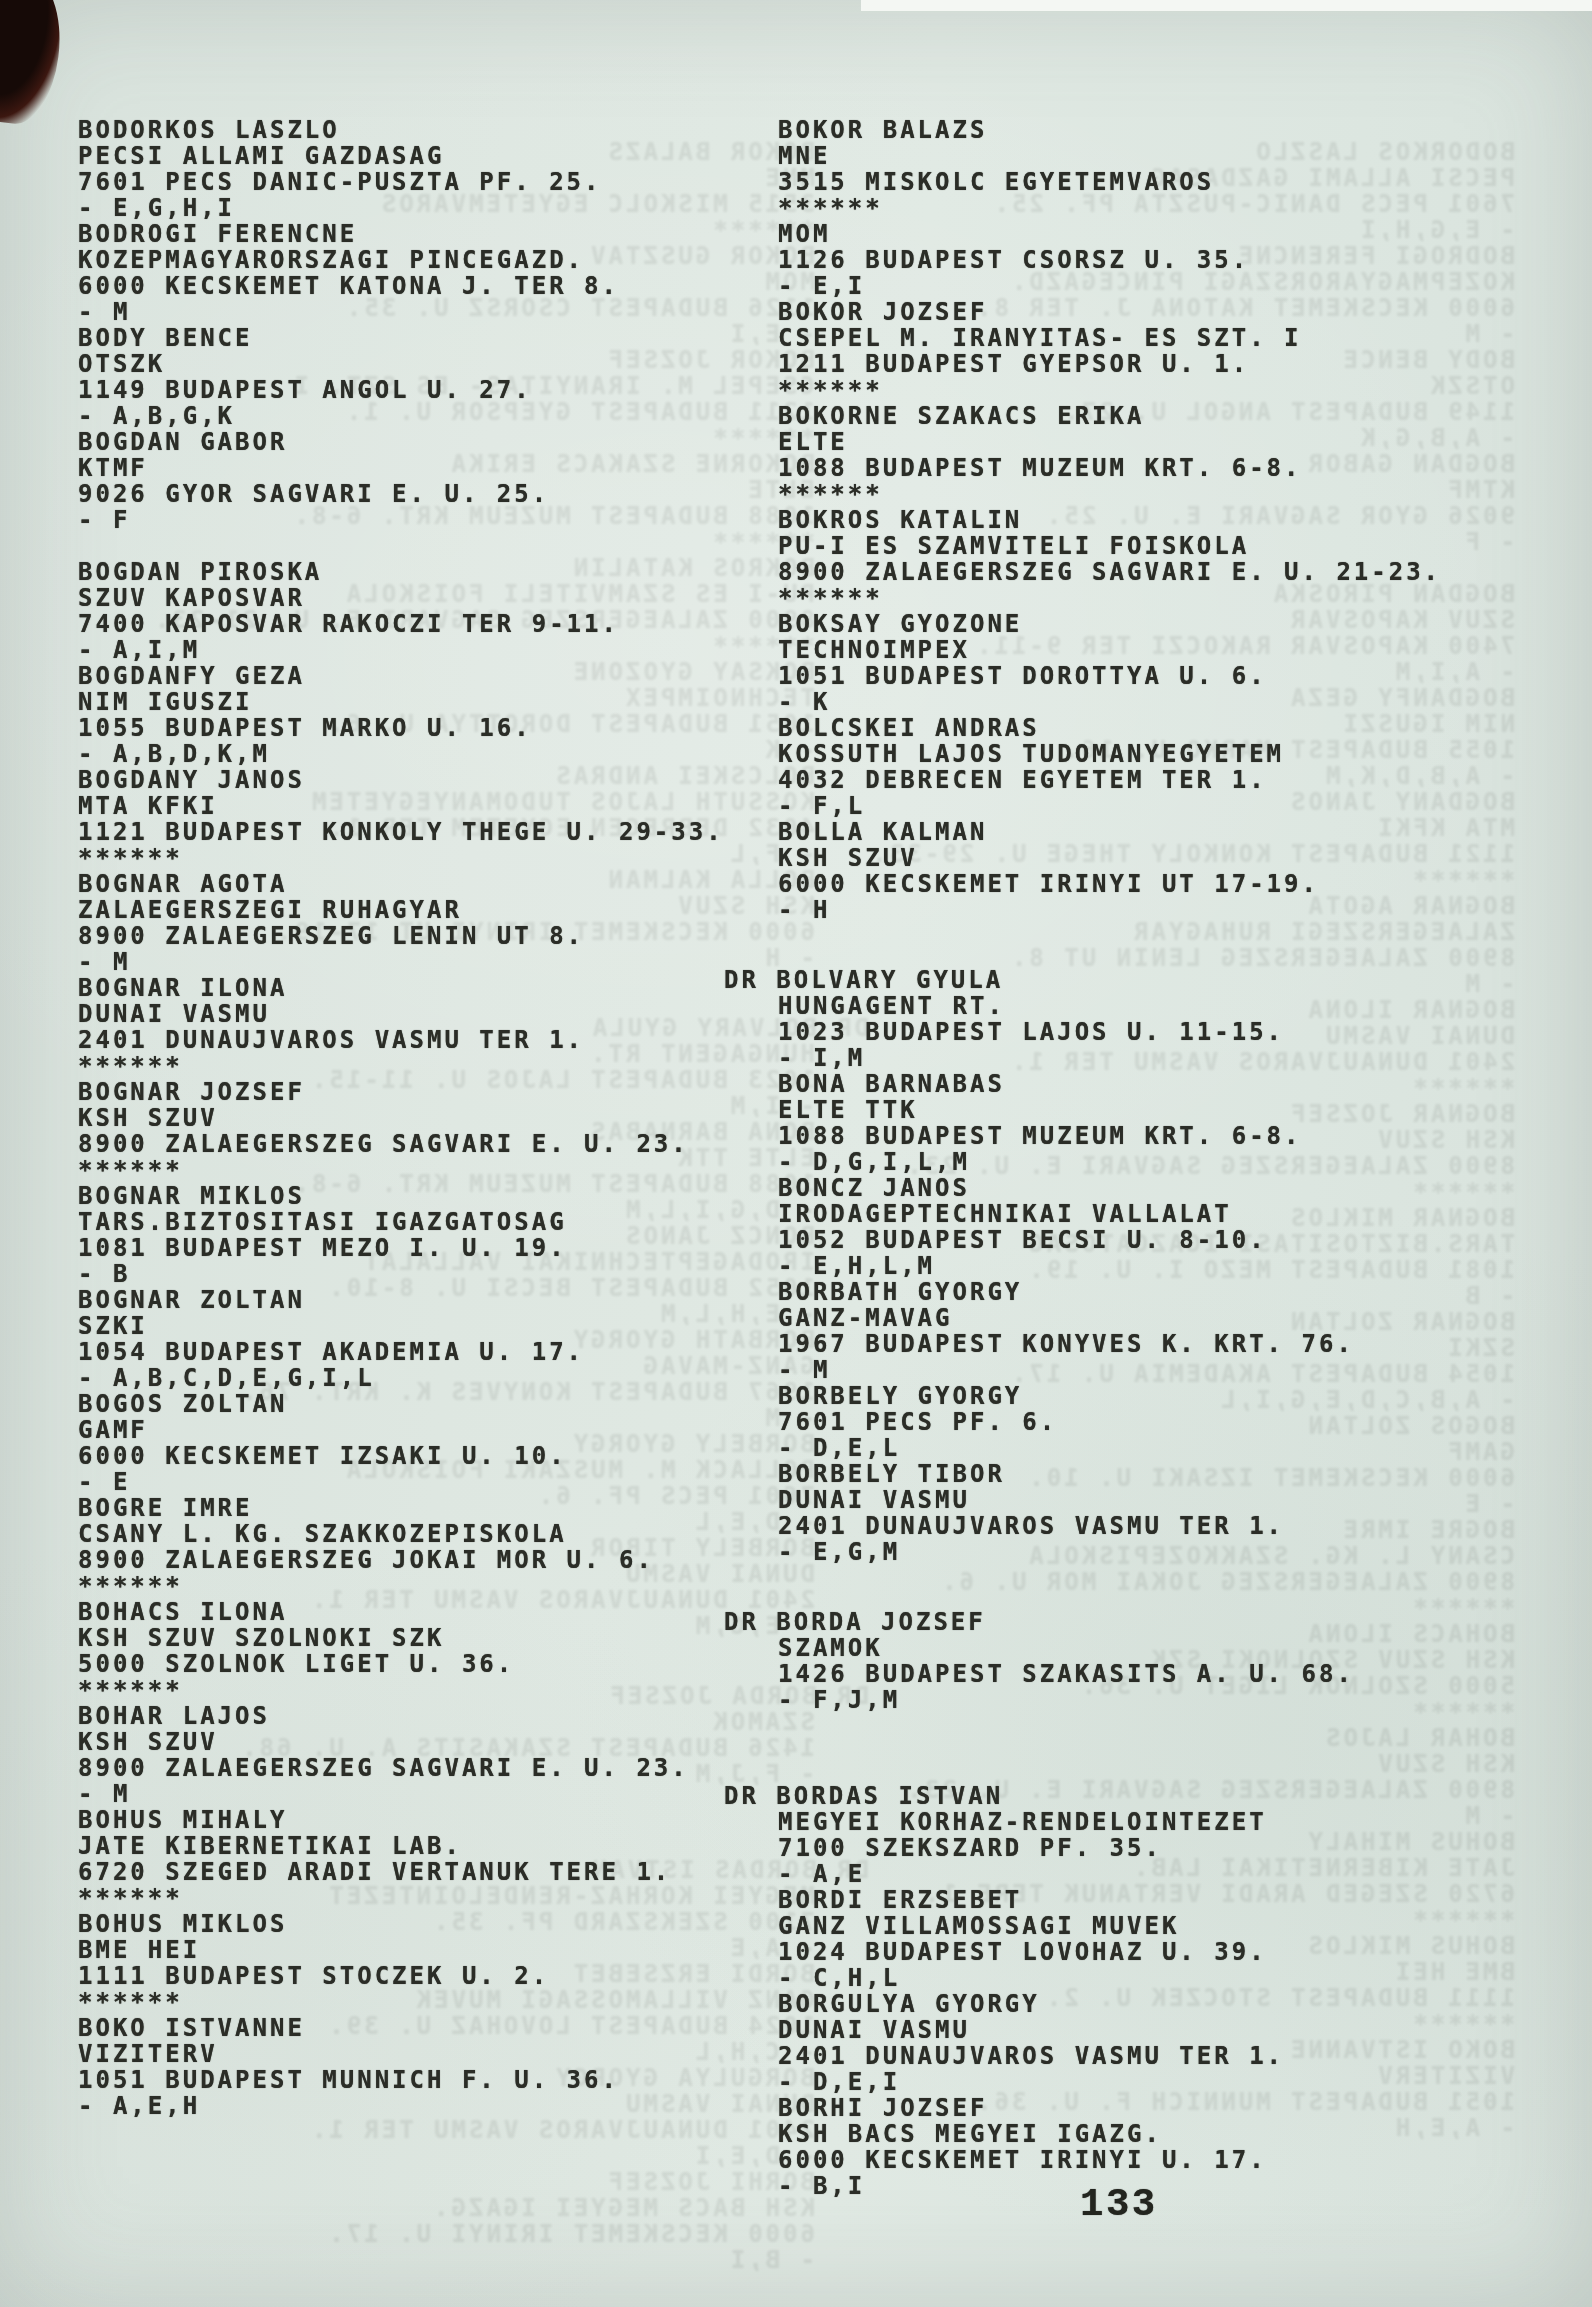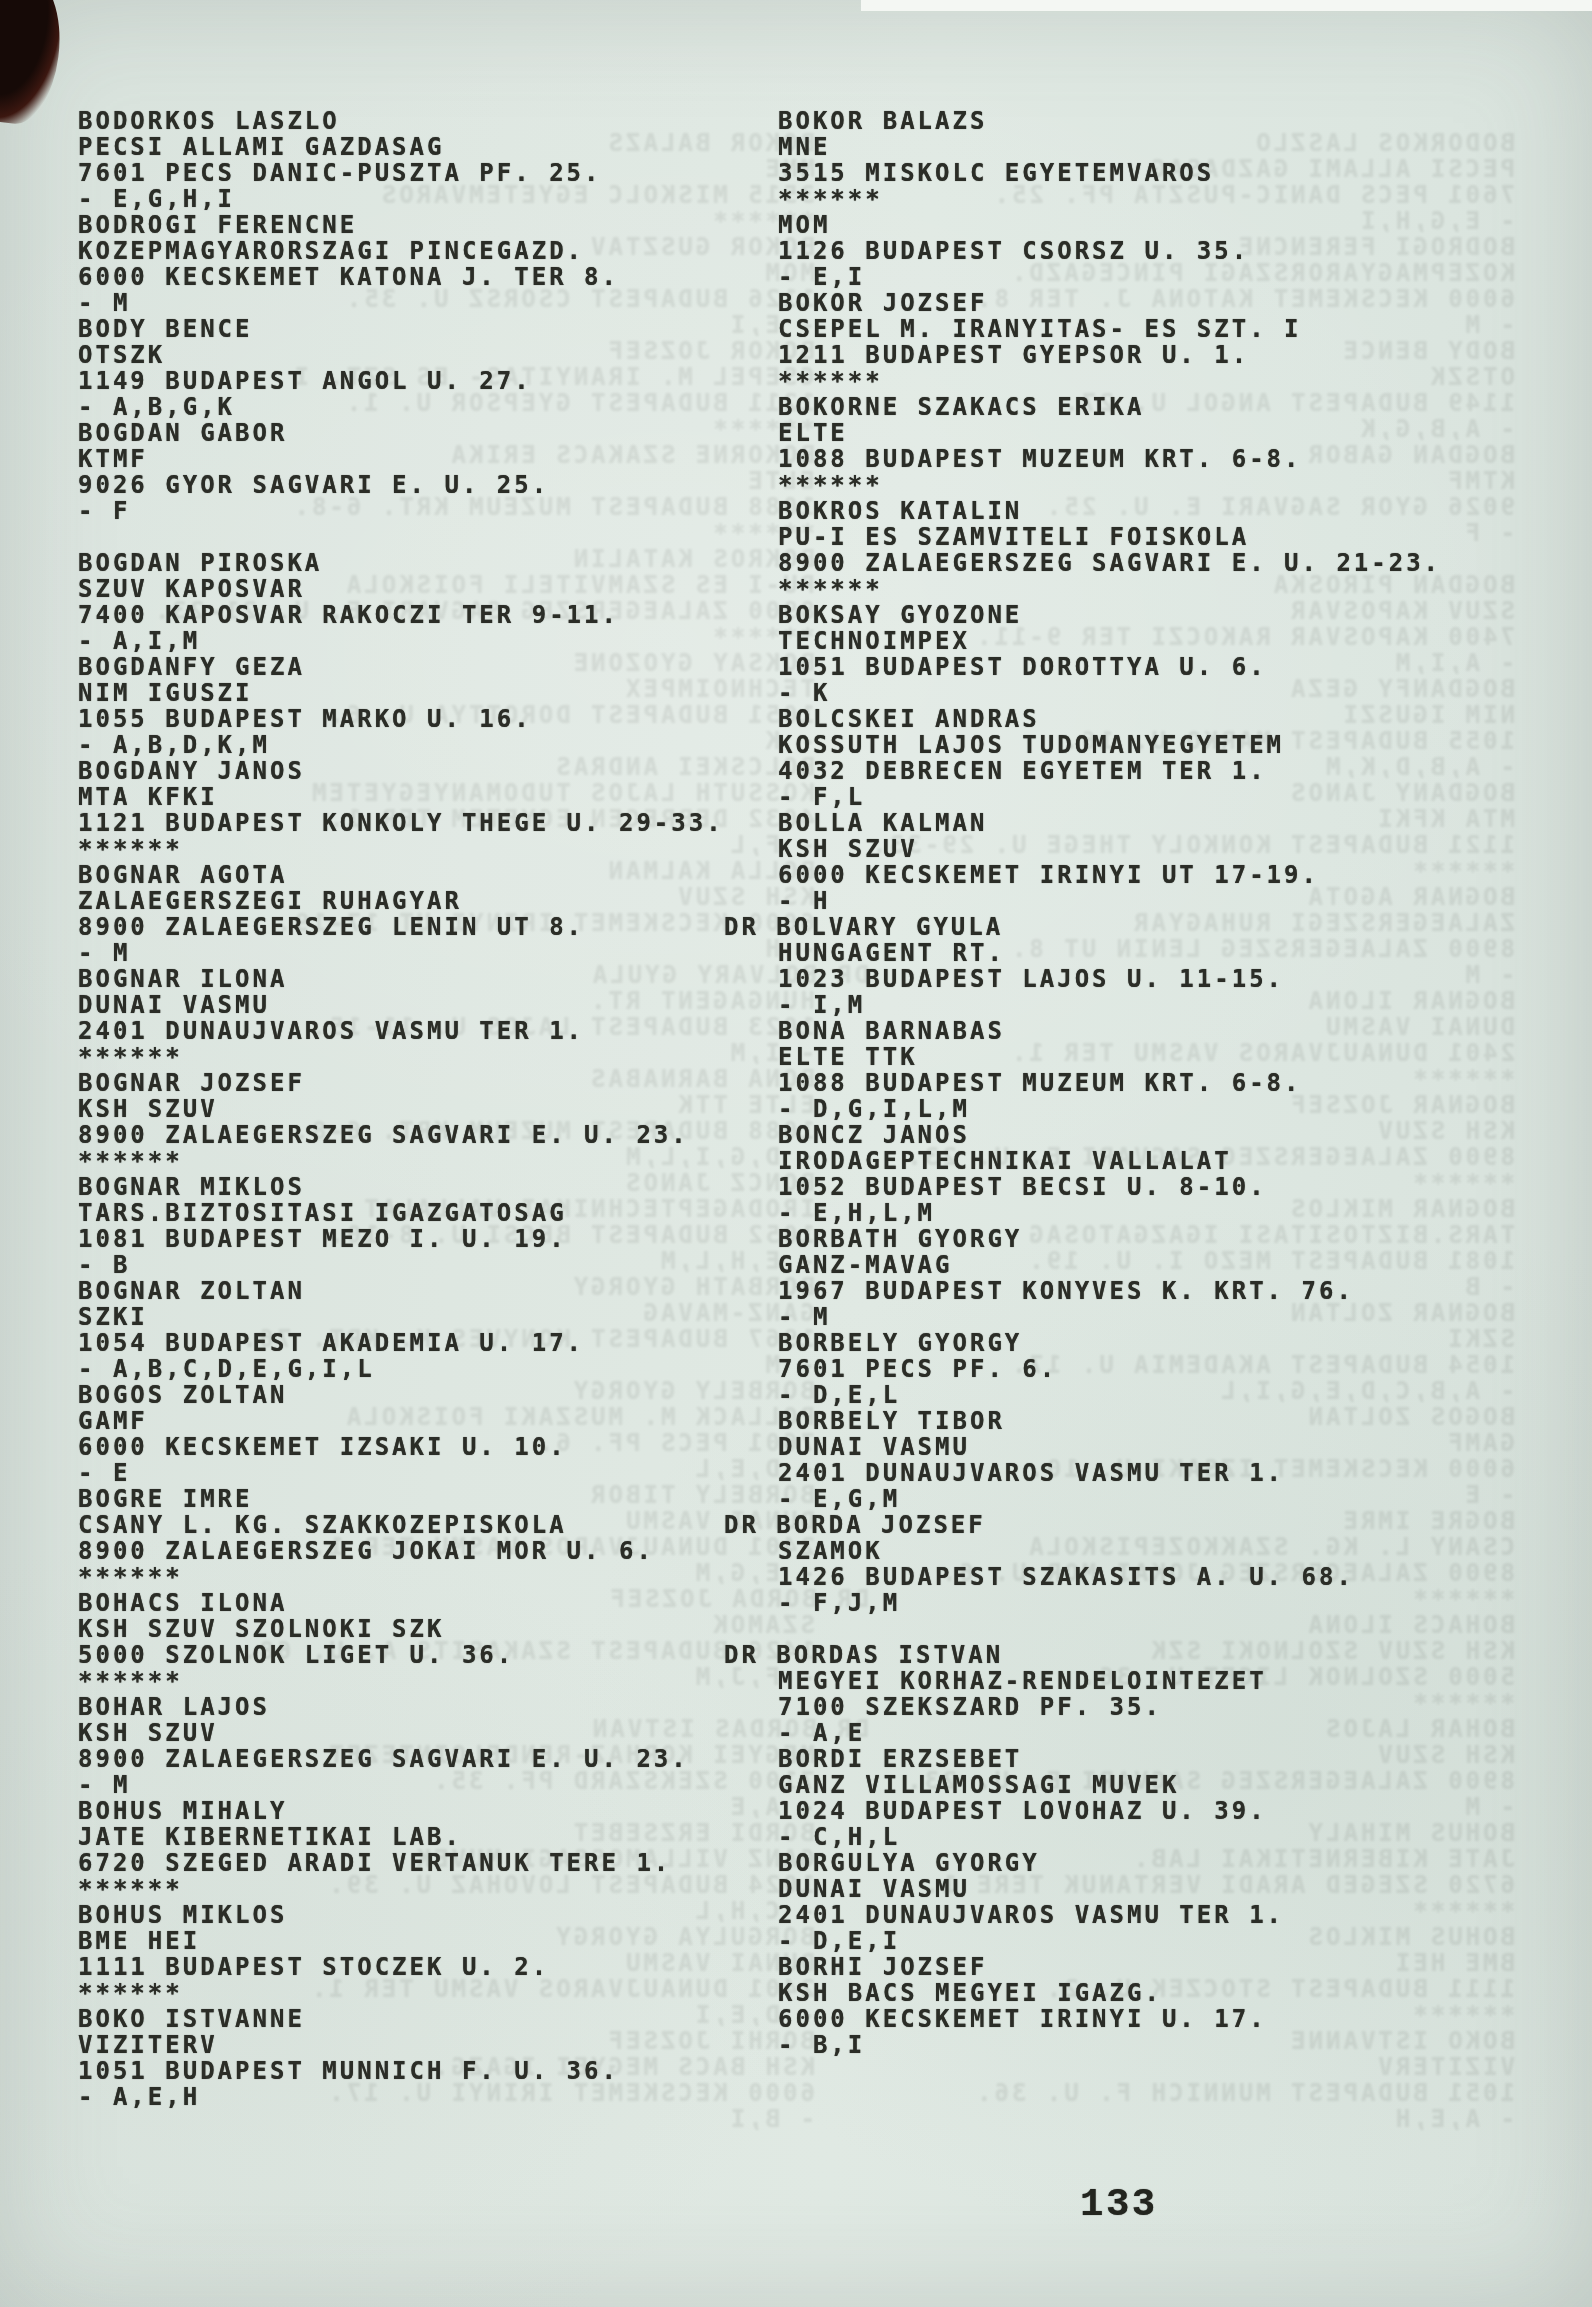--- a/index.html
+++ b/index.html
@@ -28,33 +28,33 @@
   }
   
   .ghost{
     position:absolute;inset:0;
     transform:scaleX(-1) translateY(22px);
     opacity:.085;
     filter:blur(1.1px);
     pointer-events:none;
   }
   .content{position:absolute;inset:0;}
-  .col{position:absolute;top:108px;}
+  .col{position:absolute;top:117px;}
   .col-left{left:78px;}
   .col-right{left:778px;}
   .line{
     height:26px;line-height:26px;
     font-family:"DejaVu Sans Mono",monospace;
     font-size:24px;font-weight:700;
     letter-spacing:3px;
     color:#2b2d27;
     white-space:pre;
     text-shadow:0 0 0.9px rgba(40,42,36,.8);
   }
-  .line.dr{margin-left:-54px;}
+  .line.dr{margin-left:-54px;margin-top:44px;}
   .pagenum{
     position:absolute;left:1080px;top:2183px;
     font-family:Liberation Mono, monospace;
     font-size:39px;font-weight:700;
     letter-spacing:2.5px;
     color:#23251f;
     text-shadow:0 0 1px rgba(35,37,31,.8);
   }
 </style>
 </head>

